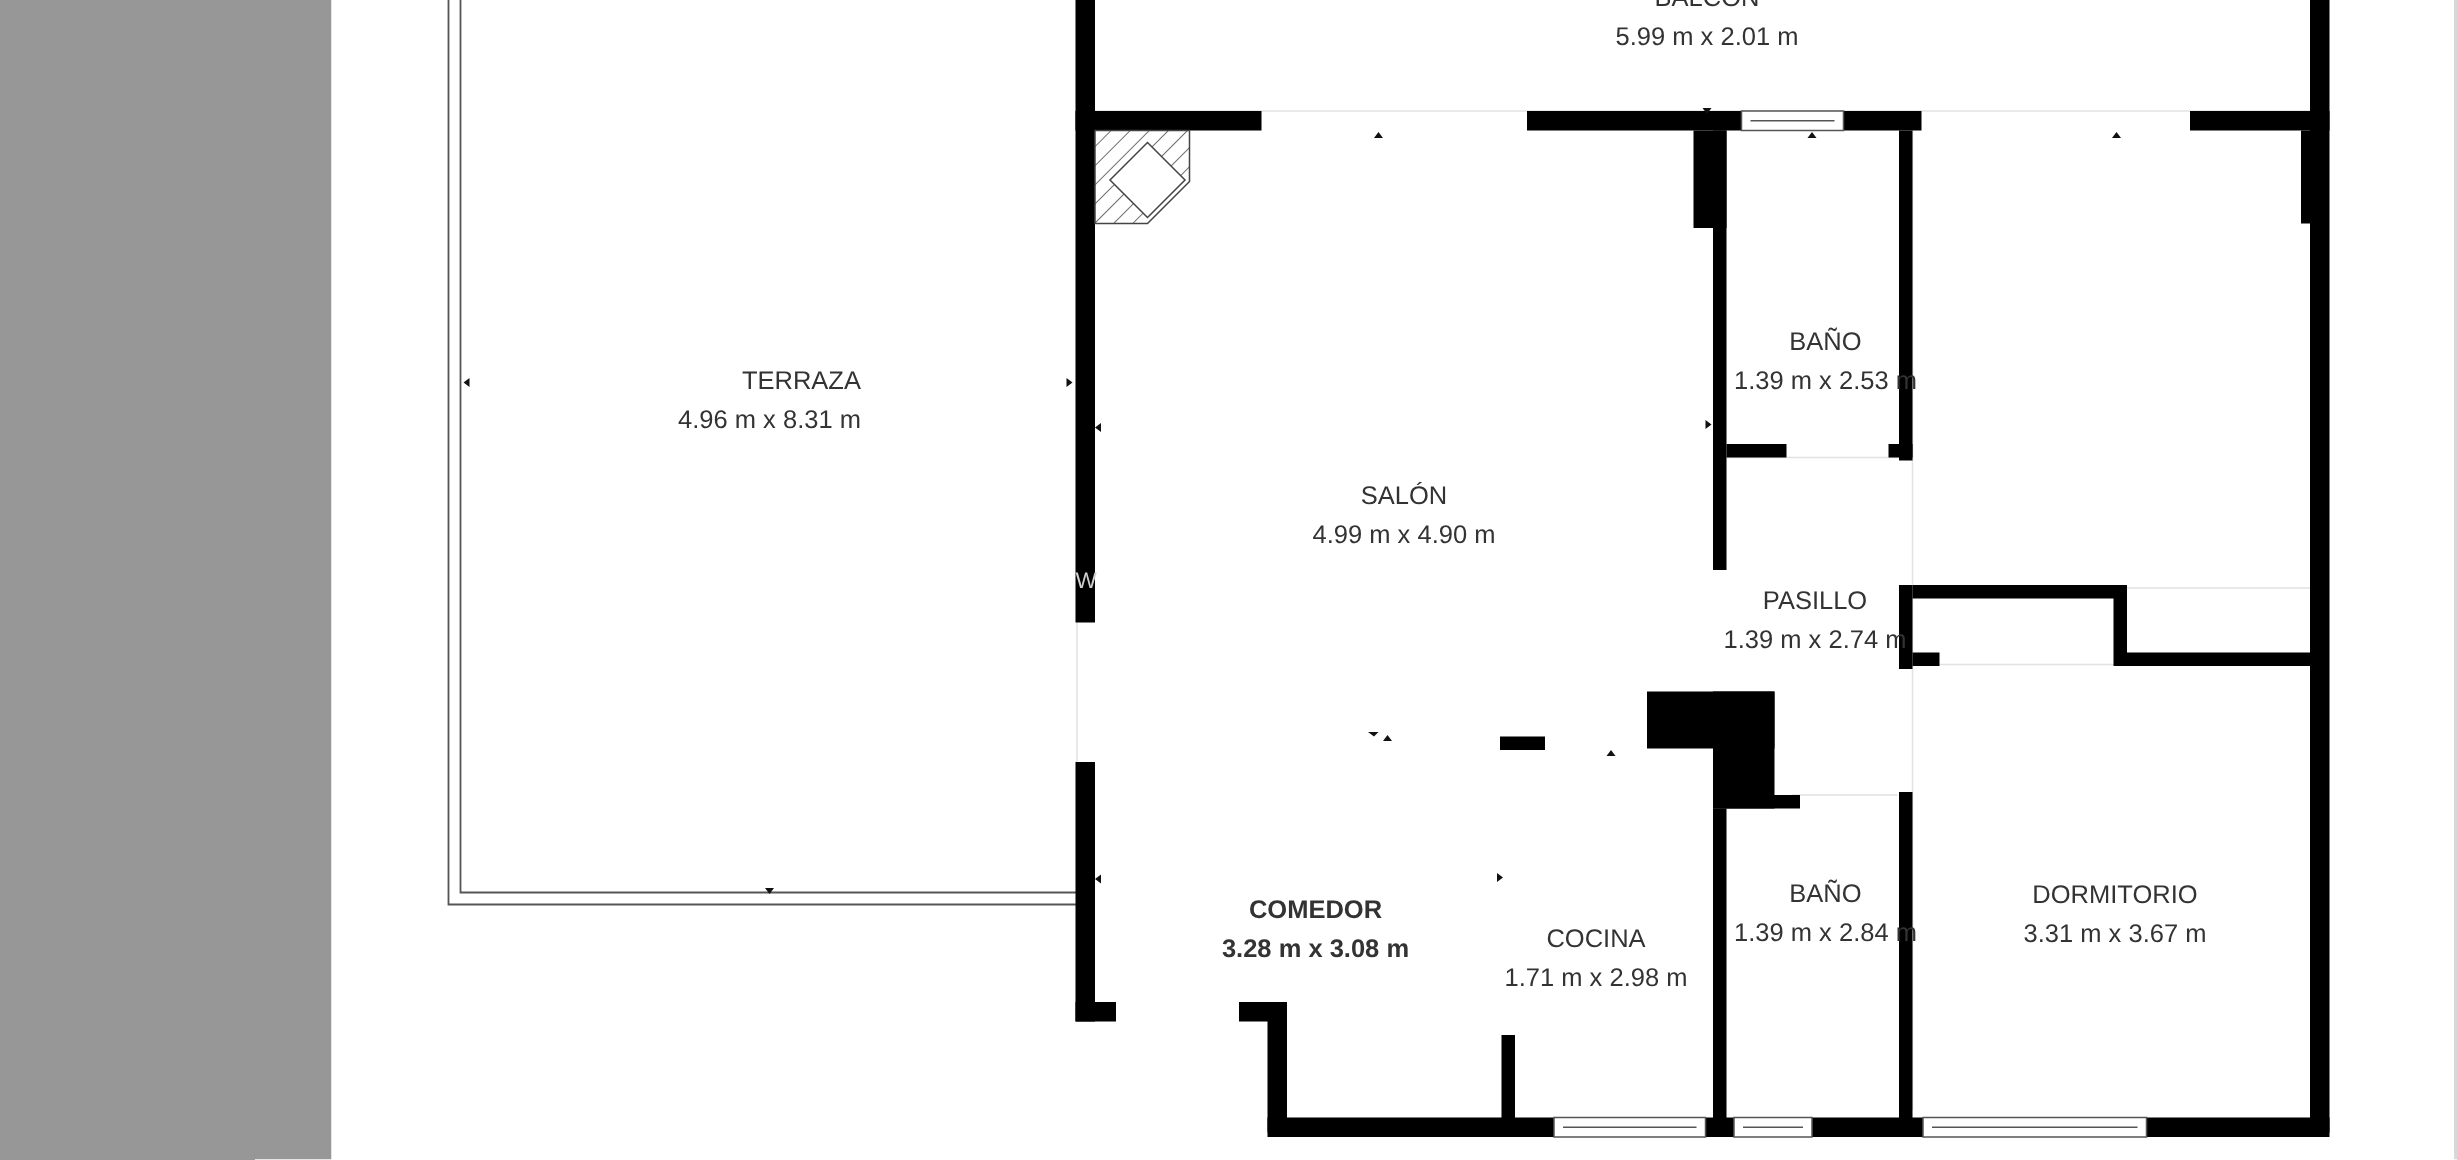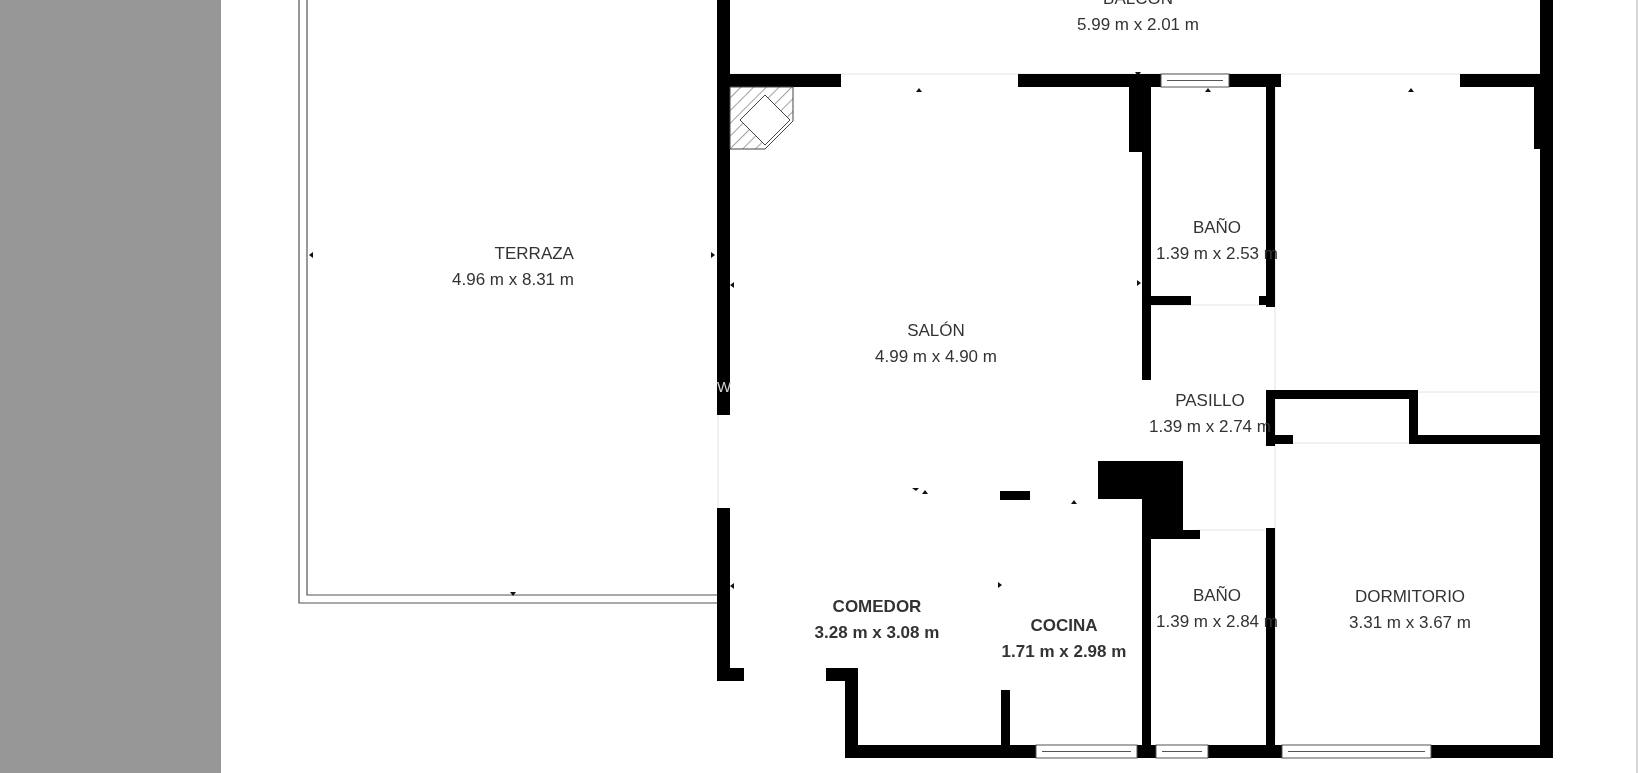--- a/index.html
+++ b/index.html
@@ -147,21 +147,21 @@
   <div class="room-label" style="left:1418px; top:223px;">
   </div>
   <div class="room-label" style="left:1210px; top:388px;">
     <span class="name">PASILLO</span>
     <span class="dims">1.39 m x 2.74 m</span>
   </div>
   <div class="room-label" style="left:877px; top:594px;font-weight:bold;">
     <span class="name">COMEDOR</span>
     <span class="dims">3.28 m x 3.08 m</span>
   </div>
-  <div class="room-label" style="left:1064px; top:613px;font-weight:bold;">
+  <div class="room-label" style="left:1064px; top:613px;">
     <span class="name">COCINA</span>
     <span class="dims">1.71 m x 2.98 m</span>
   </div>
   <div class="room-label" style="left:1217px; top:583px;">
     <span class="name">BAÑO</span>
     <span class="dims">1.39 m x 2.84 m</span>
   </div>
   <div class="room-label" style="left:1410px; top:584px;">
     <span class="name">DORMITORIO</span>
     <span class="dims">3.31 m x 3.67 m</span>

